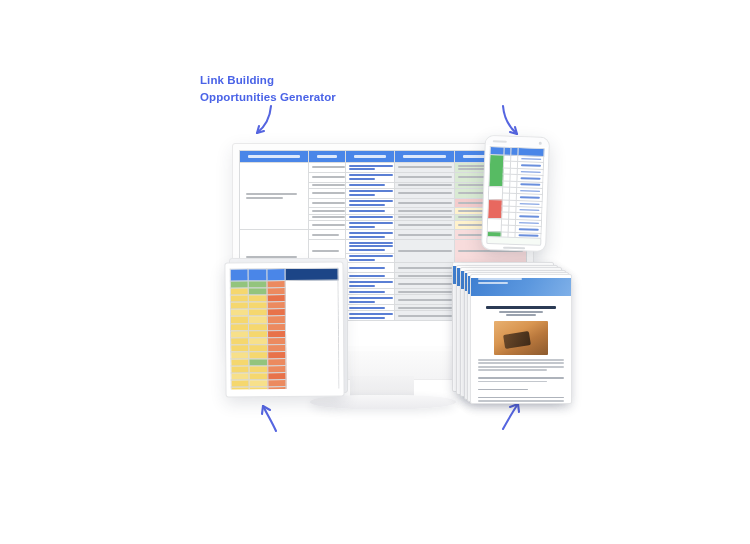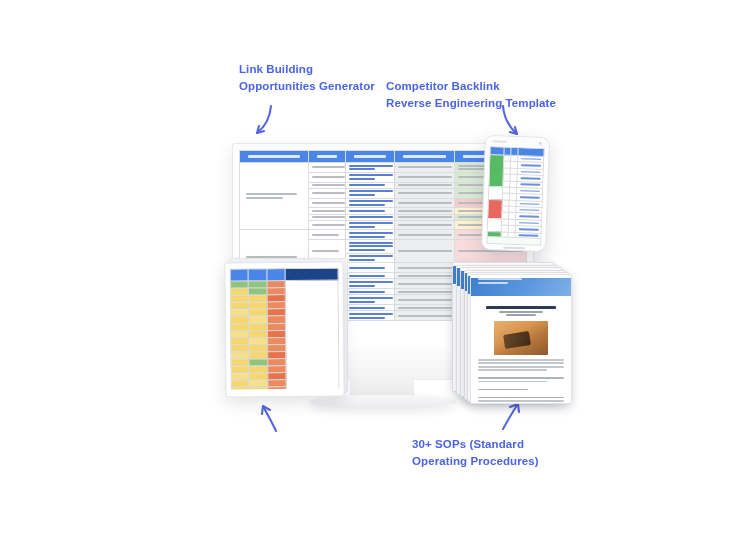--- a/index.html
+++ b/index.html
@@ -7,21 +7,21 @@
     width:750px;height:544px;background:#ffffff;overflow:hidden;
     font-family:"Liberation Sans", sans-serif;position:relative;
   }
   .stage{position:absolute;inset:0;}
 
   
   .callout{
     position:absolute;color:#4a63e7;font-weight:bold;font-size:11.5px;
     line-height:1.45;letter-spacing:.1px;white-space:pre-line;
   }
-  .co-tl{left:200px;top:61px;margin-left:39px;}
+  .co-tl{left:200px;top:72px;}
   .co-tr{left:386px;top:78px;}
   .co-bl{left:200px;top:436px;}
   .co-br{left:412px;top:436px;}
 
   .arrow{position:absolute;}
   .arrow svg{display:block;overflow:visible;}
 
   
   .monitor{position:absolute;left:232px;top:143px;width:300px;height:255px;}
   .mon-body{
@@ -149,38 +149,34 @@
 
   <div class="callout co-tl">Link Building
 Opportunities Generator</div>
   <div class="arrow" style="left:246px;top:104px;">
     <svg width="30" height="34" viewBox="0 0 30 34">
       <path d="M25 2 C24 14, 20 22, 11 29" fill="none" stroke="#5565e0" stroke-width="2.1" stroke-linecap="round"></path>
       <path d="M11 29 L18 27 M11 29 L13 22" fill="none" stroke="#5565e0" stroke-width="2.1" stroke-linecap="round"></path>
     </svg>
   </div>
 
-  <div class="callout co-tr">Competitor Backlink
-Reverse Engineering Template</div>
   <div class="arrow" style="left:498px;top:104px;">
     <svg width="30" height="34" viewBox="0 0 30 34">
       <path d="M5 2 C6 14, 10 22, 19 30" fill="none" stroke="#5565e0" stroke-width="2.1" stroke-linecap="round"></path>
       <path d="M19 30 L12 28 M19 30 L17 23" fill="none" stroke="#5565e0" stroke-width="2.1" stroke-linecap="round"></path>
     </svg>
   </div>
 
   <div class="arrow" style="left:256px;top:402px;">
     <svg width="28" height="32" viewBox="0 0 28 32">
       <path d="M20 29 C16 20, 11 12, 7 4" fill="none" stroke="#5565e0" stroke-width="2.1" stroke-linecap="round"></path>
       <path d="M7 4 L14 8 M7 4 L6 12" fill="none" stroke="#5565e0" stroke-width="2.1" stroke-linecap="round"></path>
     </svg>
   </div>
 
-  <div class="callout co-br">30+ SOPs (Standard
-Operating Procedures)</div>
   <div class="arrow" style="left:497px;top:400px;">
     <svg width="28" height="32" viewBox="0 0 28 32">
       <path d="M6 29 C11 20, 16 11, 21 4" fill="none" stroke="#5565e0" stroke-width="2.1" stroke-linecap="round"></path>
       <path d="M21 4 L13 7 M21 4 L22 12" fill="none" stroke="#5565e0" stroke-width="2.1" stroke-linecap="round"></path>
     </svg>
   </div>
 
   <div class="monitor">
     <div class="mon-body">
       <div class="screen">

